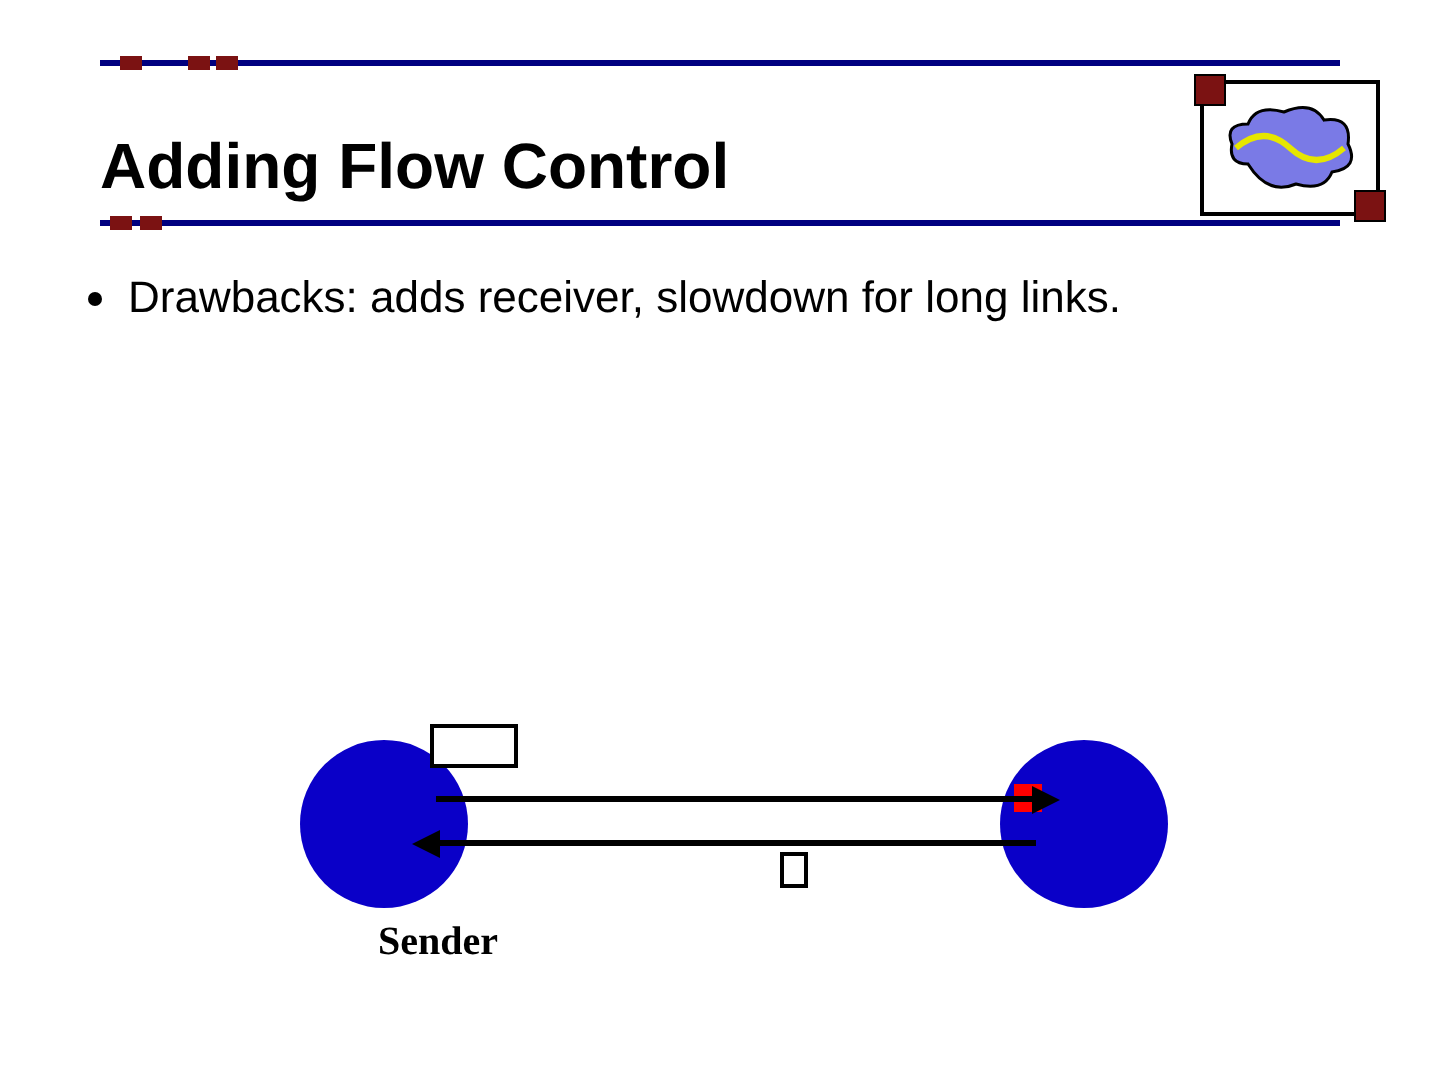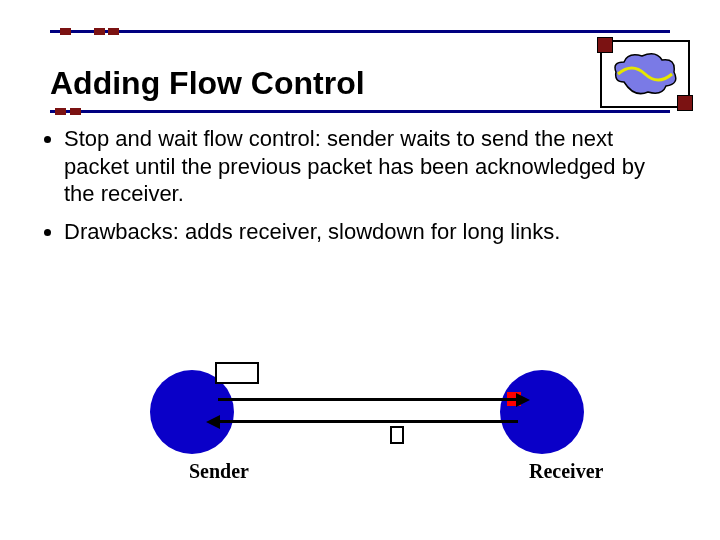--- a/index.html
+++ b/index.html
@@ -177,36 +177,32 @@
   <div class="corner c-br"></div>
 </div>
 
 <div class="title">Adding Flow Control</div>
 <div class="title-underline"></div>
 <div class="tu-accent b1"></div>
 <div class="tu-accent b2"></div>
 
 <div class="bullets">
   <ul>
-    <li>Stop and wait flow control: sender waits to send the next packet until the previous packet has been acknowledged by the receiver.</li>
-  </ul>
-  <ul>
     <li class="drawbacks">Drawbacks: adds receiver, slowdown for long links.</li>
   </ul>
 </div>
 
 <div class="diagram">
   <div class="node sender"></div>
   <div class="node receiver"></div>
 
   <div class="pkt-box outgoing"></div>
   <div class="received"></div>
 
   <div class="link-line top"></div>
   <div class="arrowhead right"></div>
 
   <div class="link-line bot"></div>
   <div class="arrowhead left"></div>
   <div class="pkt-box ack"></div>
 
   <div class="node-label sender-lbl">Sender</div>
-  <div class="node-label receiver-lbl">Receiver</div>
 </div>
 
 </body></html>

